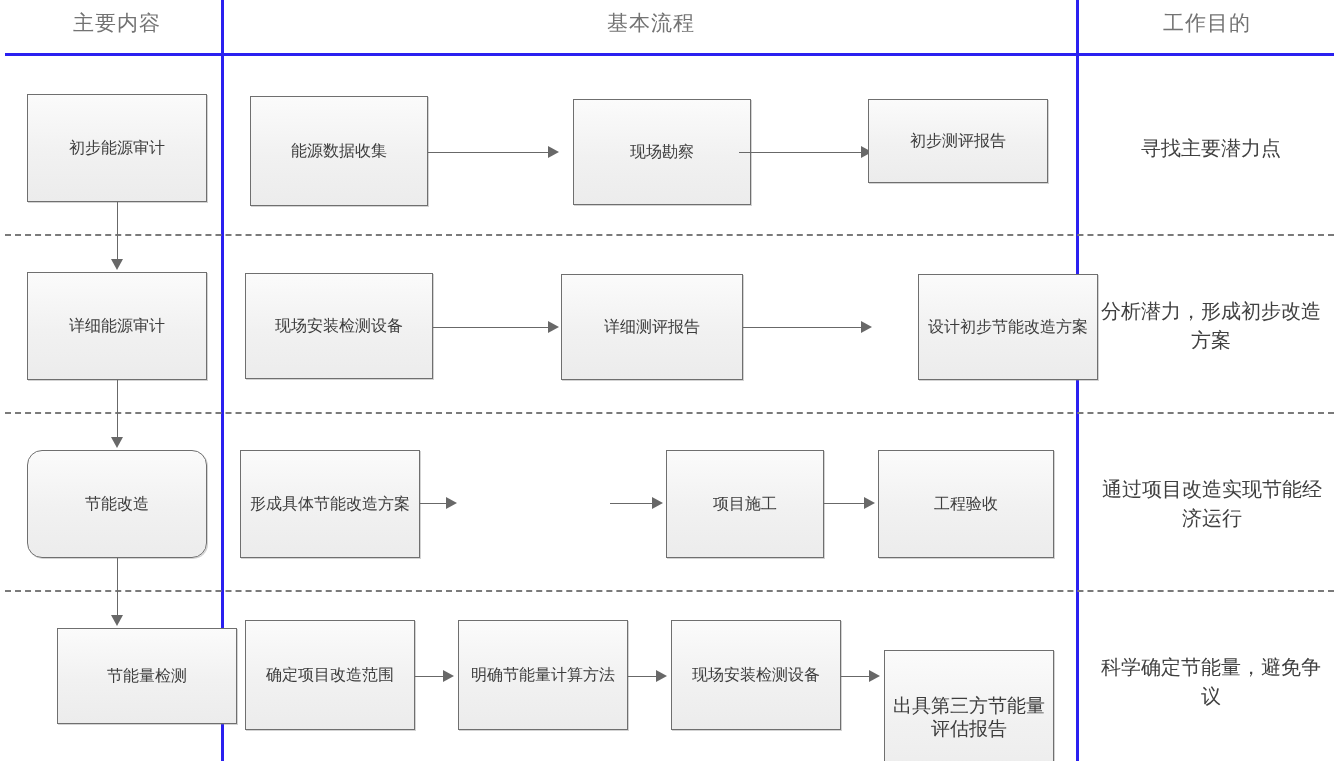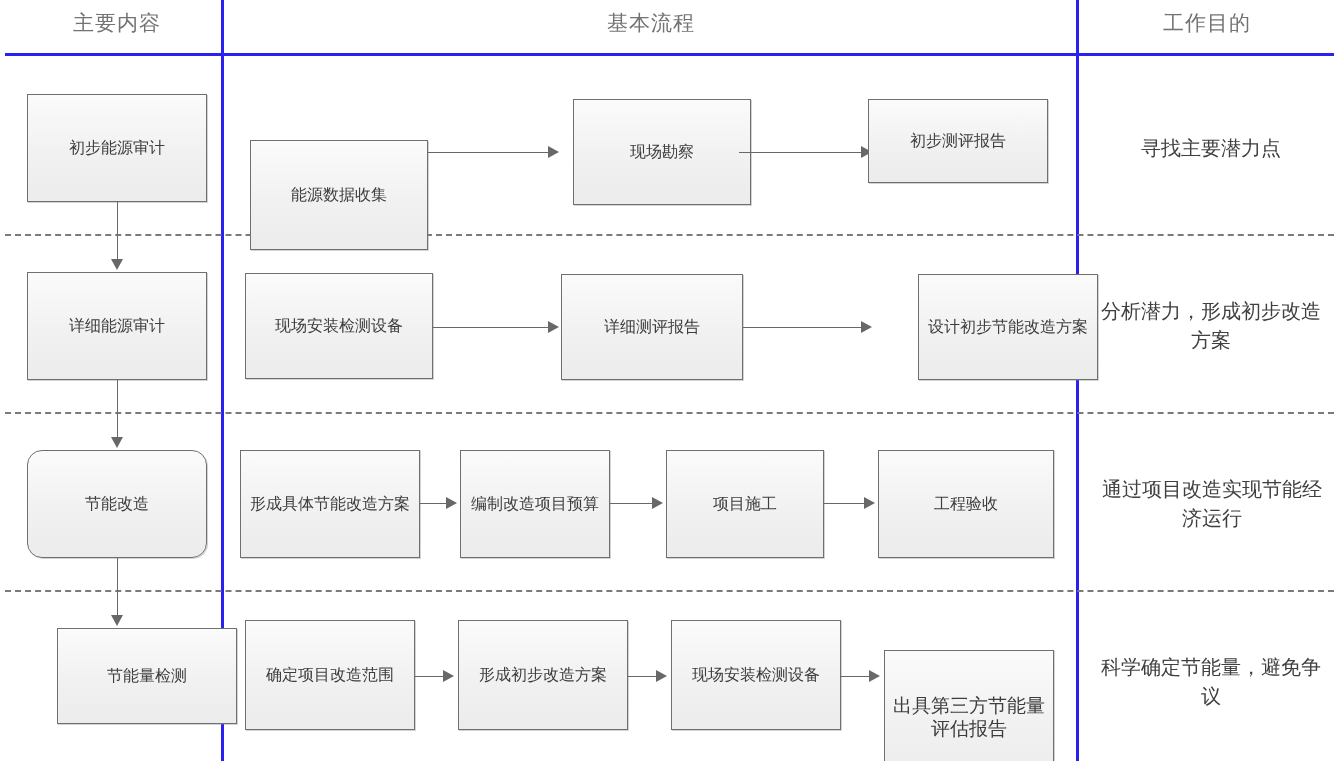--- a/index.html
+++ b/index.html
@@ -126,21 +126,21 @@
   <div class="box" style="left:27px;top:450px;width:180px;height:108px;border-radius:15px;">节能改造</div>
   <div class="box" style="left:27px;top:628px;width:180px;height:96px;margin-left:30px;">节能量检测</div>
 
   <div class="vline" style="left:117px;top:202px;height:58px;"></div>
   <div class="arrow-d" style="left:111px;top:259px;"></div>
   <div class="vline" style="left:117px;top:380px;height:58px;"></div>
   <div class="arrow-d" style="left:111px;top:437px;"></div>
   <div class="vline" style="left:117px;top:558px;height:58px;"></div>
   <div class="arrow-d" style="left:111px;top:615px;"></div>
 
-  <div class="box" style="left:250px;top:96px;width:178px;height:110px;margin-top:44px;">能源数据收集</div>
+  <div class="box" style="left:250px;top:96px;width:178px;height:110px;">能源数据收集</div>
   <div class="hline" style="left:428px;top:152px;width:120px;"></div>
   <div class="arrow-r" style="left:548px;top:146px;"></div>
 
   <div class="box" style="left:561px;top:99px;width:178px;height:106px;margin-left:12px;">现场勘察</div>
   <div class="hline" style="left:739px;top:152px;width:122px;"></div>
   <div class="arrow-r" style="left:861px;top:146px;"></div>
 
   <div class="box" style="left:868px;top:99px;width:180px;height:84px;">初步测评报告</div>
 
   <div class="box" style="left:245px;top:273px;width:188px;height:106px;">现场安装检测设备</div>
@@ -150,35 +150,34 @@
   <div class="box" style="left:561px;top:274px;width:182px;height:106px;">详细测评报告</div>
   <div class="hline" style="left:743px;top:327px;width:118px;"></div>
   <div class="arrow-r" style="left:861px;top:321px;"></div>
 
   <div class="box" style="left:874px;top:274px;width:180px;height:106px;margin-left:44px;">设计初步节能改造方案</div>
 
   <div class="box" style="left:240px;top:450px;width:180px;height:108px;">形成具体节能改造方案</div>
   <div class="hline" style="left:420px;top:503px;width:26px;"></div>
   <div class="arrow-r" style="left:446px;top:497px;"></div>
 
-  <div class="box" style="left:460px;top:450px;width:150px;height:108px;">编制改造项目预算</div>
   <div class="hline" style="left:610px;top:503px;width:42px;"></div>
   <div class="arrow-r" style="left:652px;top:497px;"></div>
 
   <div class="box" style="left:666px;top:450px;width:158px;height:108px;">项目施工</div>
   <div class="hline" style="left:824px;top:503px;width:40px;"></div>
   <div class="arrow-r" style="left:864px;top:497px;"></div>
 
   <div class="box" style="left:878px;top:450px;width:176px;height:108px;">工程验收</div>
 
   <div class="box" style="left:245px;top:620px;width:170px;height:110px;">确定项目改造范围</div>
   <div class="hline" style="left:415px;top:676px;width:28px;"></div>
   <div class="arrow-r" style="left:443px;top:670px;"></div>
 
-  <div class="box" style="left:458px;top:620px;width:170px;height:110px;">形成初步改造方案</div>
+  <div class="box" style="left:458px;top:620px;width:170px;height:110px;">明确节能量计算方法</div>
   <div class="hline" style="left:628px;top:676px;width:28px;"></div>
   <div class="arrow-r" style="left:656px;top:670px;"></div>
 
   <div class="box" style="left:671px;top:620px;width:170px;height:110px;">现场安装检测设备</div>
   <div class="hline" style="left:841px;top:676px;width:28px;"></div>
   <div class="arrow-r" style="left:869px;top:670px;"></div>
 
   <div class="box tight" style="left:884px;top:650px;width:170px;height:134px;">出具第三方节能量评估报告</div>
 
   <div class="purpose" style="left:1100px;top:94px;width:222px;height:108px;">寻找主要潜力点</div>

